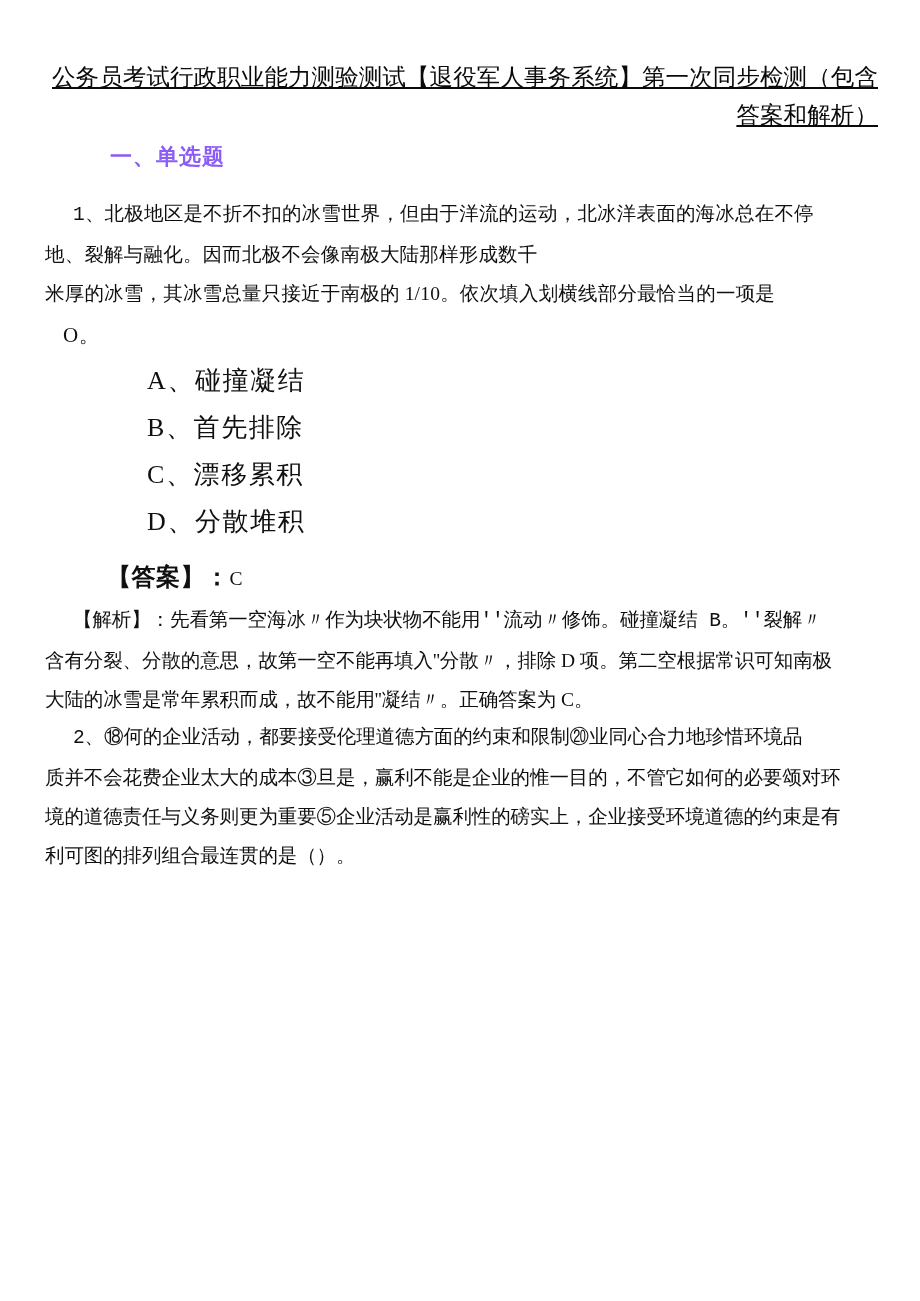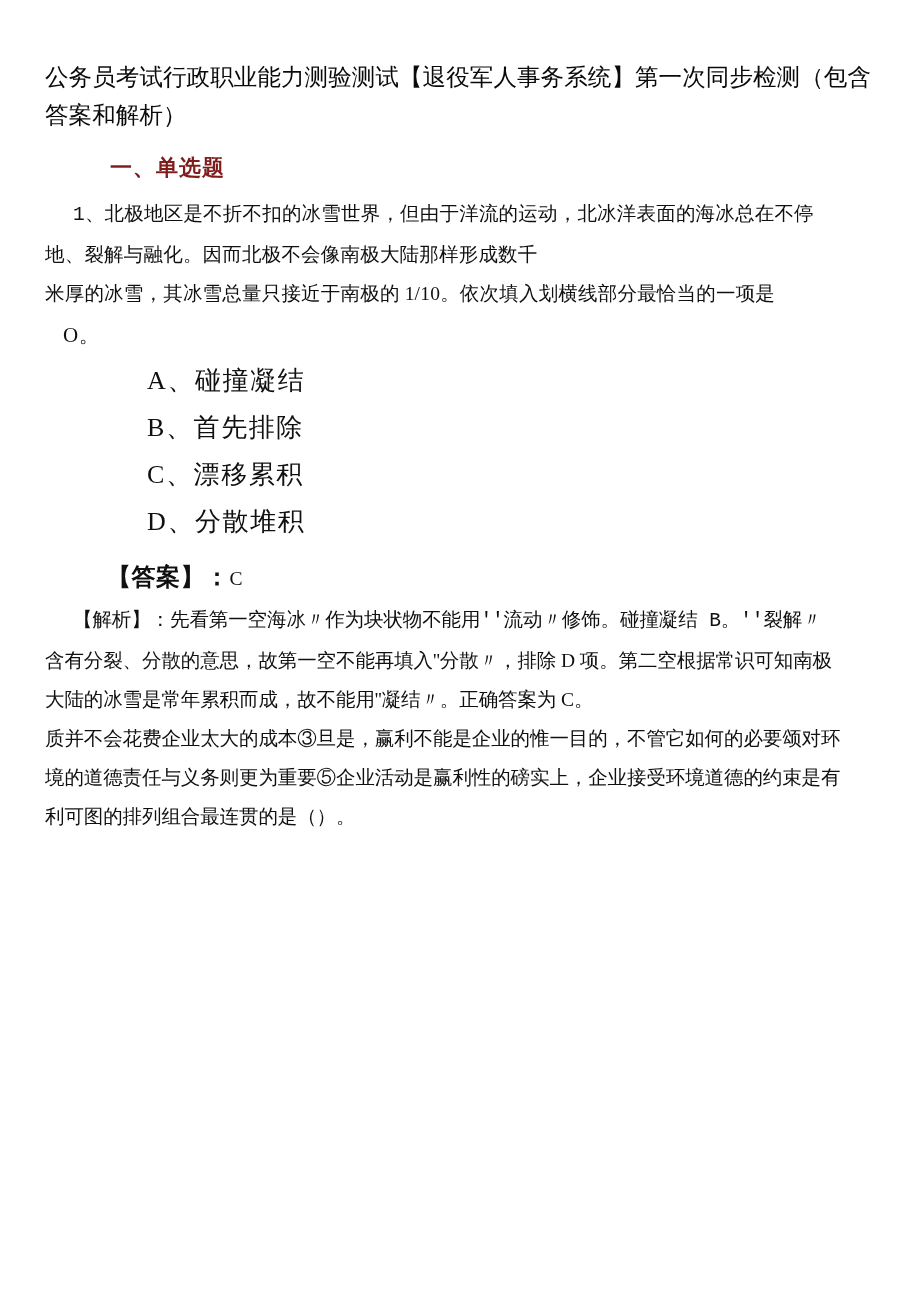--- a/index.html
+++ b/index.html
@@ -25,40 +25,41 @@
     height: 1301px;
     background: #ffffff;
   }
 
   
   .doc-title {
     position: absolute;
     left: 45px;
     top: 58px;
     width: 833px;
-    text-align: left;
+    text-align: right;
     font-family: "Liberation Sans", "DejaVu Sans", sans-serif;
     font-size: 23.5px;
     line-height: 38px;
     letter-spacing: 0.1px;
     color: #0a0a0a;
     font-weight: 400;
+    text-decoration: underline;
   }
 
   
   .section-heading {
     position: absolute;
     left: 110px;
-    top: 153px;
+    top: 142px;
     font-family: Liberation Serif, serif;
     font-size: 22px;
     font-weight: 700;
     line-height: 30px;
     letter-spacing: 1px;
-    color: #7f1d1d;
+    color: #8b5cf6;
   }
 
   
   .body-area {
     position: absolute;
     left: 45px;
     top: 196px;
     width: 833px;
   }
 
@@ -131,18 +132,19 @@
     <div class="opt-line indent-opt">D、分散堆积</div>
 
     <div class="blank-gap"></div>
 
     <div class="para-line answer-line indent-ans"><span class="heiti">【答案】：</span><span>C</span></div>
 
     <div class="para-line indent-1 tight">【解析】：先看第一空海冰〃作为块状物不能用''流动〃修饰。碰撞凝结 B。''裂解〃</div>
     <div class="para-line tight">含有分裂、分散的意思，故第一空不能再填入''分散〃，排除 D 项。第二空根据常识可知南极</div>
     <div class="para-line tight">大陆的冰雪是常年累积而成，故不能用''凝结〃。正确答案为 C。</div>
 
+    <div class="para-line indent-1 tight">2、⑱何的企业活动，都要接受伦理道德方面的约束和限制⑳业同心合力地珍惜环境品</div>
     <div class="para-line tight">质并不会花费企业太大的成本③旦是，赢利不能是企业的惟一目的，不管它如何的必要颂对环</div>
     <div class="para-line tight">境的道德责任与义务则更为重要⑤企业活动是赢利性的磅实上，企业接受环境道德的约束是有</div>
     <div class="para-line tight">利可图的排列组合最连贯的是（）。</div>
 
   </div>
 </div>
 
 </body></html>

